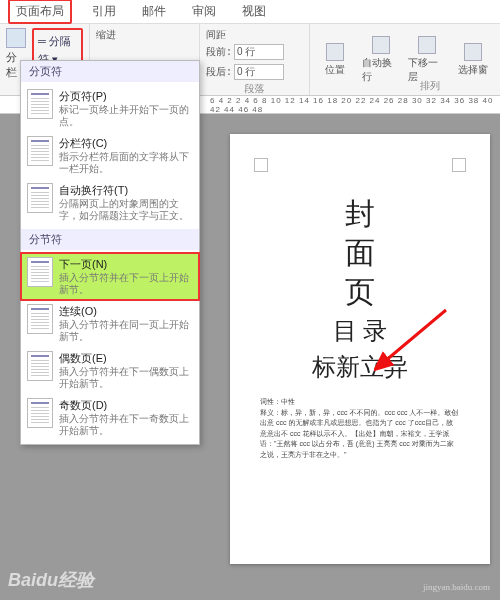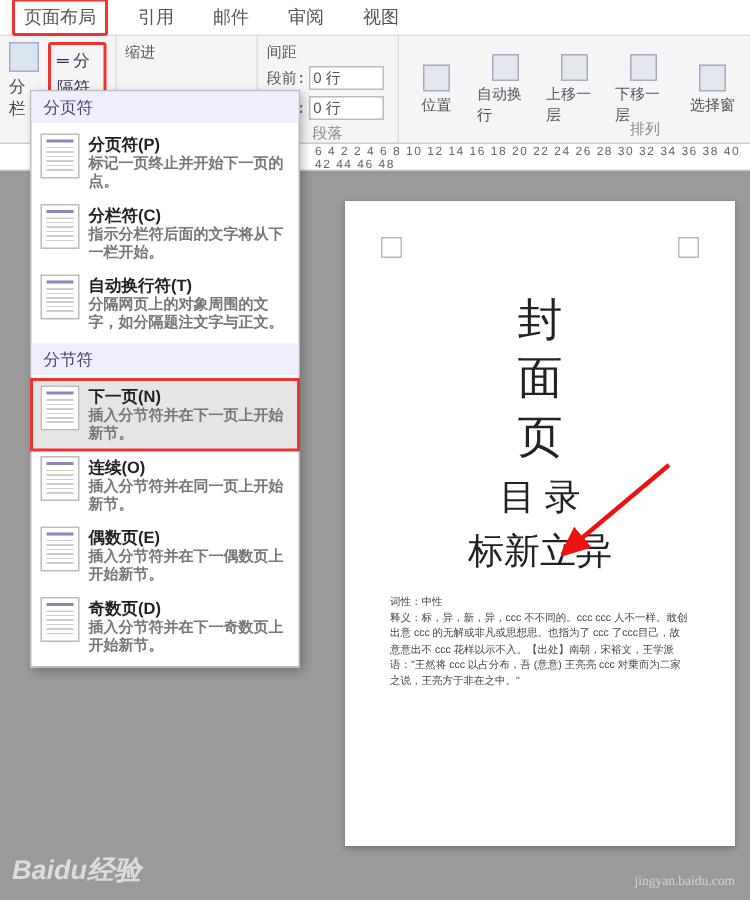--- a/index.html
+++ b/index.html
@@ -34,22 +34,22 @@
   .page h1,.page h2 { text-align:center; font-family: "KaiTi","STKaiti",serif; font-weight:normal; color:#222; }
   .page h1 { font-size: 30px; line-height:1.3; }
   .page h2 { font-size: 24px; margin-top:4px; }
   .page .body { font-size: 7px; color:#444; margin-top:14px; line-height:1.5; }
   .arrow { position:absolute; top:170px; right:36px; pointer-events:none; }
 
   
   .dropdown { position:absolute; top:36px; left:20px; width:180px; background:#fff; border:1px solid #bbb; box-shadow:2px 2px 6px rgba(0,0,0,.25); z-index:50; font-size:11px; }
   .dd-section { padding:3px 0; }
   .dd-header { background:#eef; color:#446; font-size:11px; padding:3px 8px; }
-  .dd-item { display:flex; gap:6px; padding:4px 6px; cursor:pointer;font-weight:bold; }
-  .dd-item:hover, .dd-item.sel { background:#e5e5e5; }
+  .dd-item { display:flex; gap:6px; padding:4px 6px; cursor:pointer; }
+  .dd-item:hover, .dd-item.sel { background:#bef264; }
   .dd-item.hl { outline:2px solid #e33; outline-offset:-1px; }
   .dd-ic { width:26px; height:30px; background:#fff; border:1px solid #bbb; flex:0 0 26px; position:relative; }
   .dd-ic::before{content:"";position:absolute;left:3px;right:3px;top:3px;height:2px;background:#88b;}
   .dd-ic::after{content:"";position:absolute;left:3px;right:3px;top:8px;bottom:3px;background:repeating-linear-gradient(#ccc,#ccc 1px,transparent 1px,transparent 3px);}
   .dd-txt { flex:1; }
   .dd-title { color:#222; }
   .dd-desc { color:#777; font-size:10px; line-height:1.2; }
 
   .watermark { position:absolute; left:8px; bottom:8px; font-size:18px; color:rgba(255,255,255,.65); font-style:italic; font-weight:bold; pointer-events:none;}
   .wm-sub { position:absolute; right:10px; bottom:8px; font-size:9px; color:rgba(255,255,255,.55); pointer-events:none;font-family:Liberation Serif, serif;}
@@ -100,24 +100,20 @@
   </div>
 
   <div class="arrange-grp">
     <div class="arr-btn">
         <div class="ic"></div>
         <span>位置</span>
       </div>
     <div class="arr-btn">
         <div class="ic"></div>
         <span>自动换行</span>
-      </div>
-    <div class="arr-btn">
-        <div class="ic"></div>
-        <span>上移一层</span>
       </div>
     <div class="arr-btn">
         <div class="ic"></div>
         <span>下移一层</span>
       </div>
     <div class="arr-btn">
         <div class="ic"></div>
         <span>选择窗</span>
       </div>
   </div>

